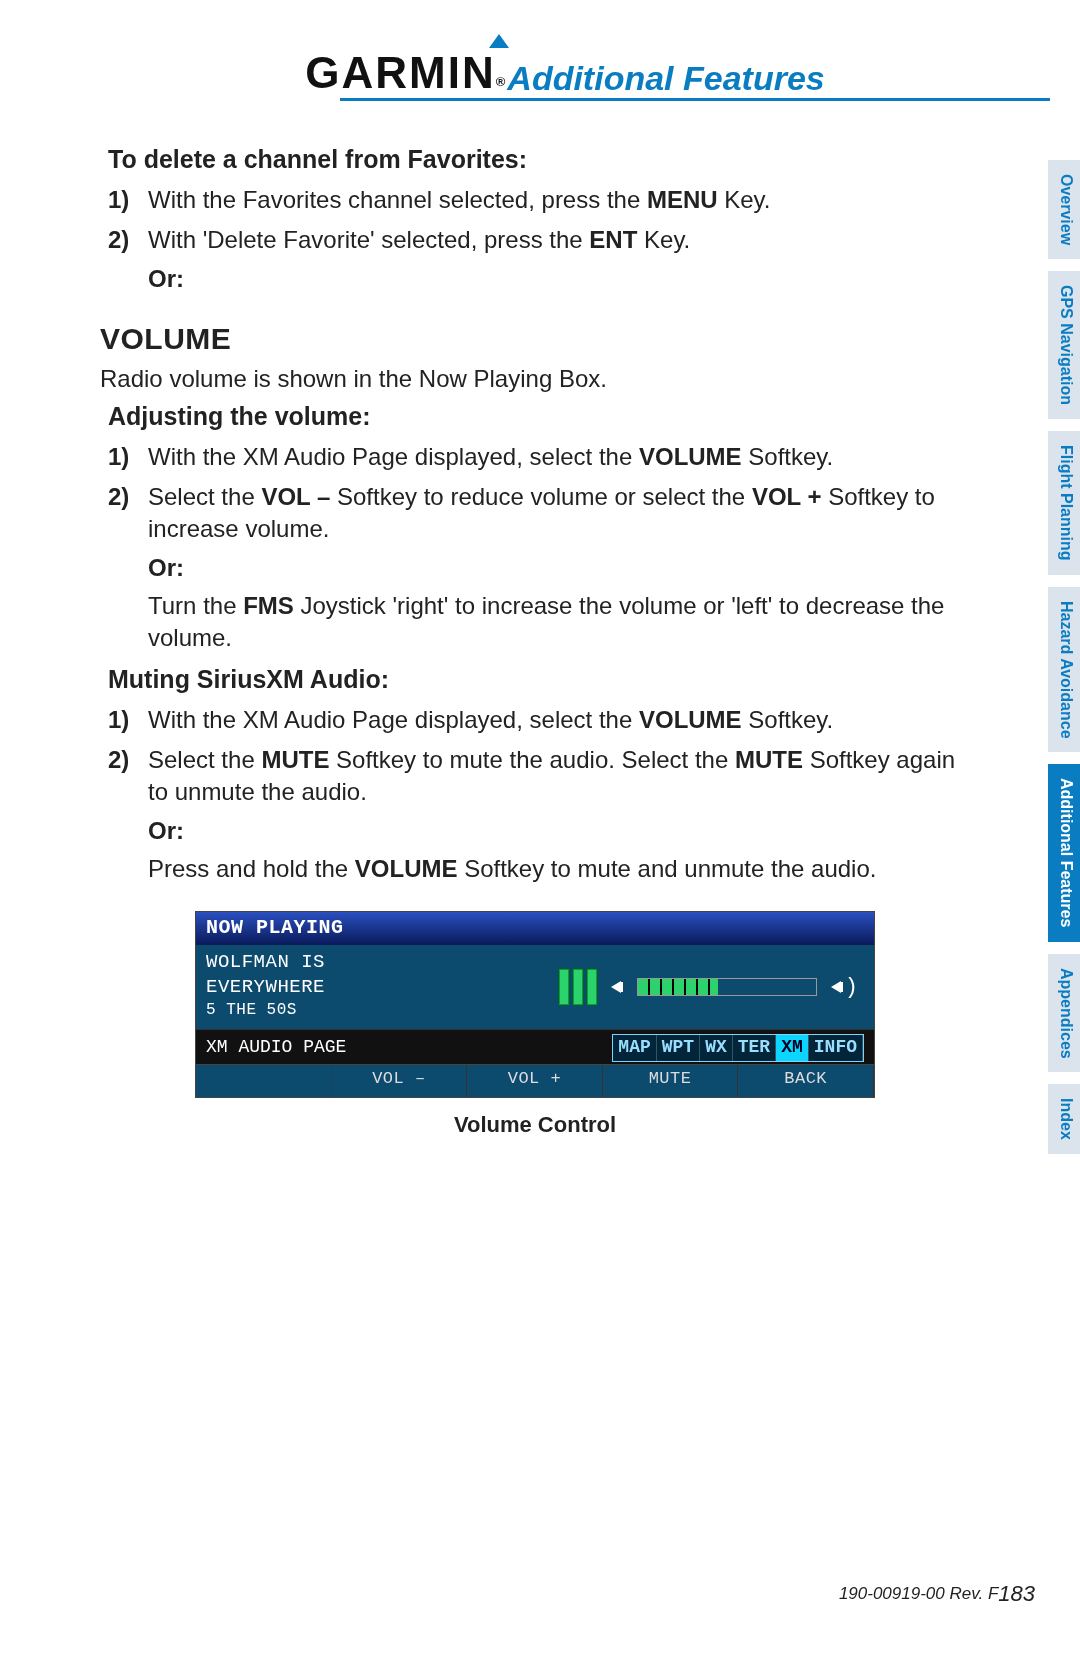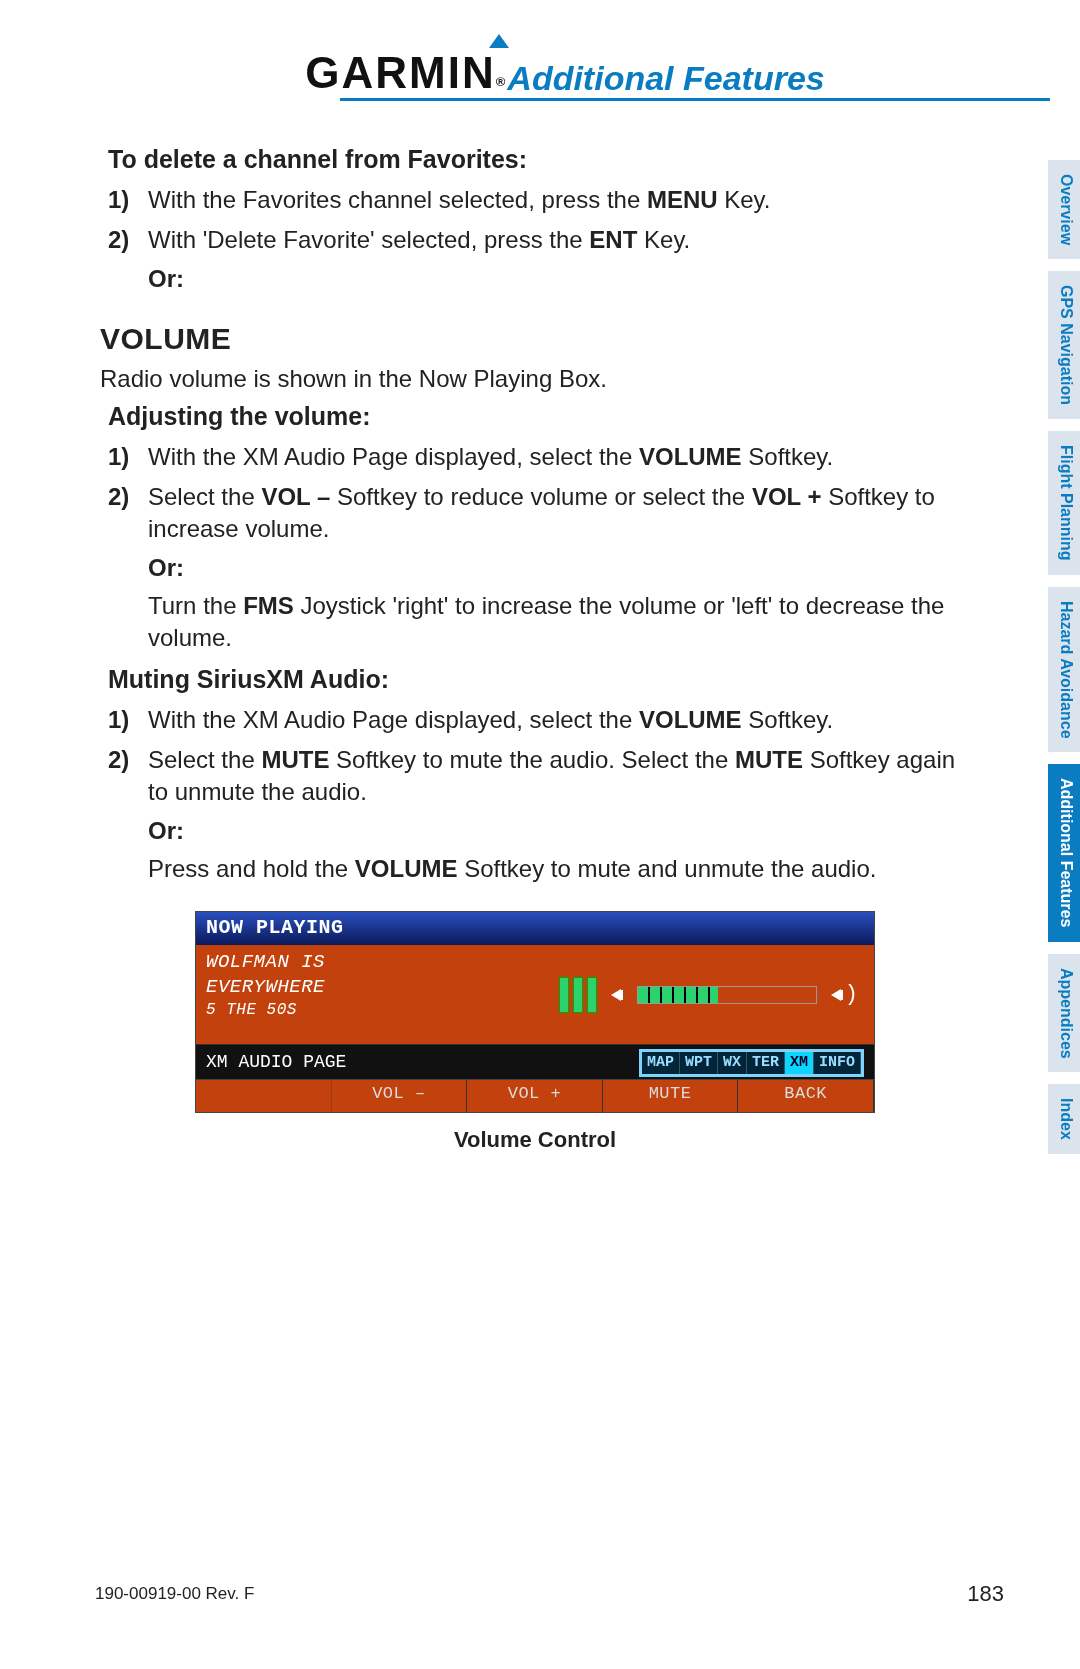--- a/index.html
+++ b/index.html
@@ -55,68 +55,69 @@
   ol.steps > li { display: flex; margin-bottom: 8px; }
   ol.steps > li > .num { font-weight: 700; width: 40px; flex-shrink:0; }
   ol.steps > li > .txt { flex: 1; }
   .or { font-weight: 700; margin-left: 48px; margin-bottom: 6px; margin-top: 2px; }
   .para { margin-left: 48px; margin-bottom: 10px; }
   .para-noindent { margin-bottom: 6px; }
   strong { font-weight: 700; }
   .figure { margin-top: 26px; text-align: center; }
   .device {
     width: 680px; margin: 0 auto;
-    background: #c2410c;
+    background: #0c4a6e;
     border: 1px solid #444;
     font-family: "Courier New", monospace;
     color: #fff;
     font-size: 20px;
   }
   .np-header {
     background: linear-gradient(#2a4fbf, #0a1a5a);
     color: #fff;
     padding: 3px 10px 4px; font-weight: 700;
     letter-spacing: 0.5px;
     text-align: left;
   }
   .np-body { display: flex; }
-  .np-left { padding: 5px 10px 23px; flex: 1; text-align: left; font-size: 19px; letter-spacing: 0.5px; font-style: italic; }
+  .np-left { padding: 5px 10px 8px; flex: 1; text-align: left; font-size: 19px; letter-spacing: 0.5px; }
   .np-left .small { font-size: 16px; letter-spacing: 0.5px; }
   .np-right { display:flex; align-items:center; gap:14px; padding-right: 16px; }
   .bars { display:flex; gap:4px; }
   .bars span { width: 10px; height: 36px; background: #2cd36d; border:1px solid #0a0; }
   .spk { width:0; height:0; border-top:6px solid transparent; border-bottom:6px solid transparent; border-right:10px solid #fff; margin-right:-2px;}
   .spk-wrap { display:flex; align-items:center; }
   .spk-box { width: 4px; height: 10px; background:#fff; }
   .arc { font-size: 22px; color:#fff; margin-left:2px;}
   .vol-track { width: 180px; height: 18px; border:1px solid #999; display:flex; }
   .vol-fill { background: repeating-linear-gradient(90deg,#2cd36d 0 10px,#000 10px 12px); width:45%; }
   .device-row2 { display:flex; align-items:center; justify-content:space-between; background:#111; padding: 4px 10px 2px; font-size:18px; border-top:1px solid #333;}
-  .tabstrip { display:flex; border:3px solid #7dd3fc; font-size:15px; }
+  .tabstrip { display:flex; border:1px solid #7dd3fc; font-size:18px; }
   .tabstrip span { padding: 1px 5px; background:#02253a; color:#9df; border-right:1px solid #356; font-weight:700;}
   .tabstrip span.active { background:#0cd6ff; color:#002; }
   .softkeys { display:flex; border-top:1px solid #444; font-size:17px; }
   .softkeys span { flex:1; text-align:center; padding: 3px 0 6px; color:#ddd; border-right:1px solid #333; letter-spacing:0.5px;}
   .softkeys span:first-child { opacity:0.3; }
   .fig-caption { font-weight:700; font-size: 22px; margin-top: 12px; }
   .side-tabs {
     position: absolute; right: 0; top: 160px; width: 32px;
     display:flex; flex-direction:column; gap: 12px;
   }
   .side-tabs .tab {
     writing-mode: vertical-rl;
     background:#dbe3ec; color:#0a7dc2;
     font-size:16px; font-weight:700;
     padding: 14px 5px; text-align:center;
   }
   .side-tabs .tab.active { background:#0a7dc2; color:#fff; }
   .footer {
-    position:absolute; bottom: 62px; left: 95px; right: 76px;
-    display:flex; align-items:center; justify-content:space-between;
+    position:absolute; bottom: 62px; left: 95px; right: 45px;
+    display:flex; align-items:center; justify-content:flex-end;
     font-size: 18px;
+    font-style: italic;
   }
   .footer .doc { font-size: 17px; }
   .footer .mid { font-weight:700; }
   .footer .pg { font-size: 22px; }
 </style>
 </head>
 <body>
 
 <div class="header">
   <div class="logo">

